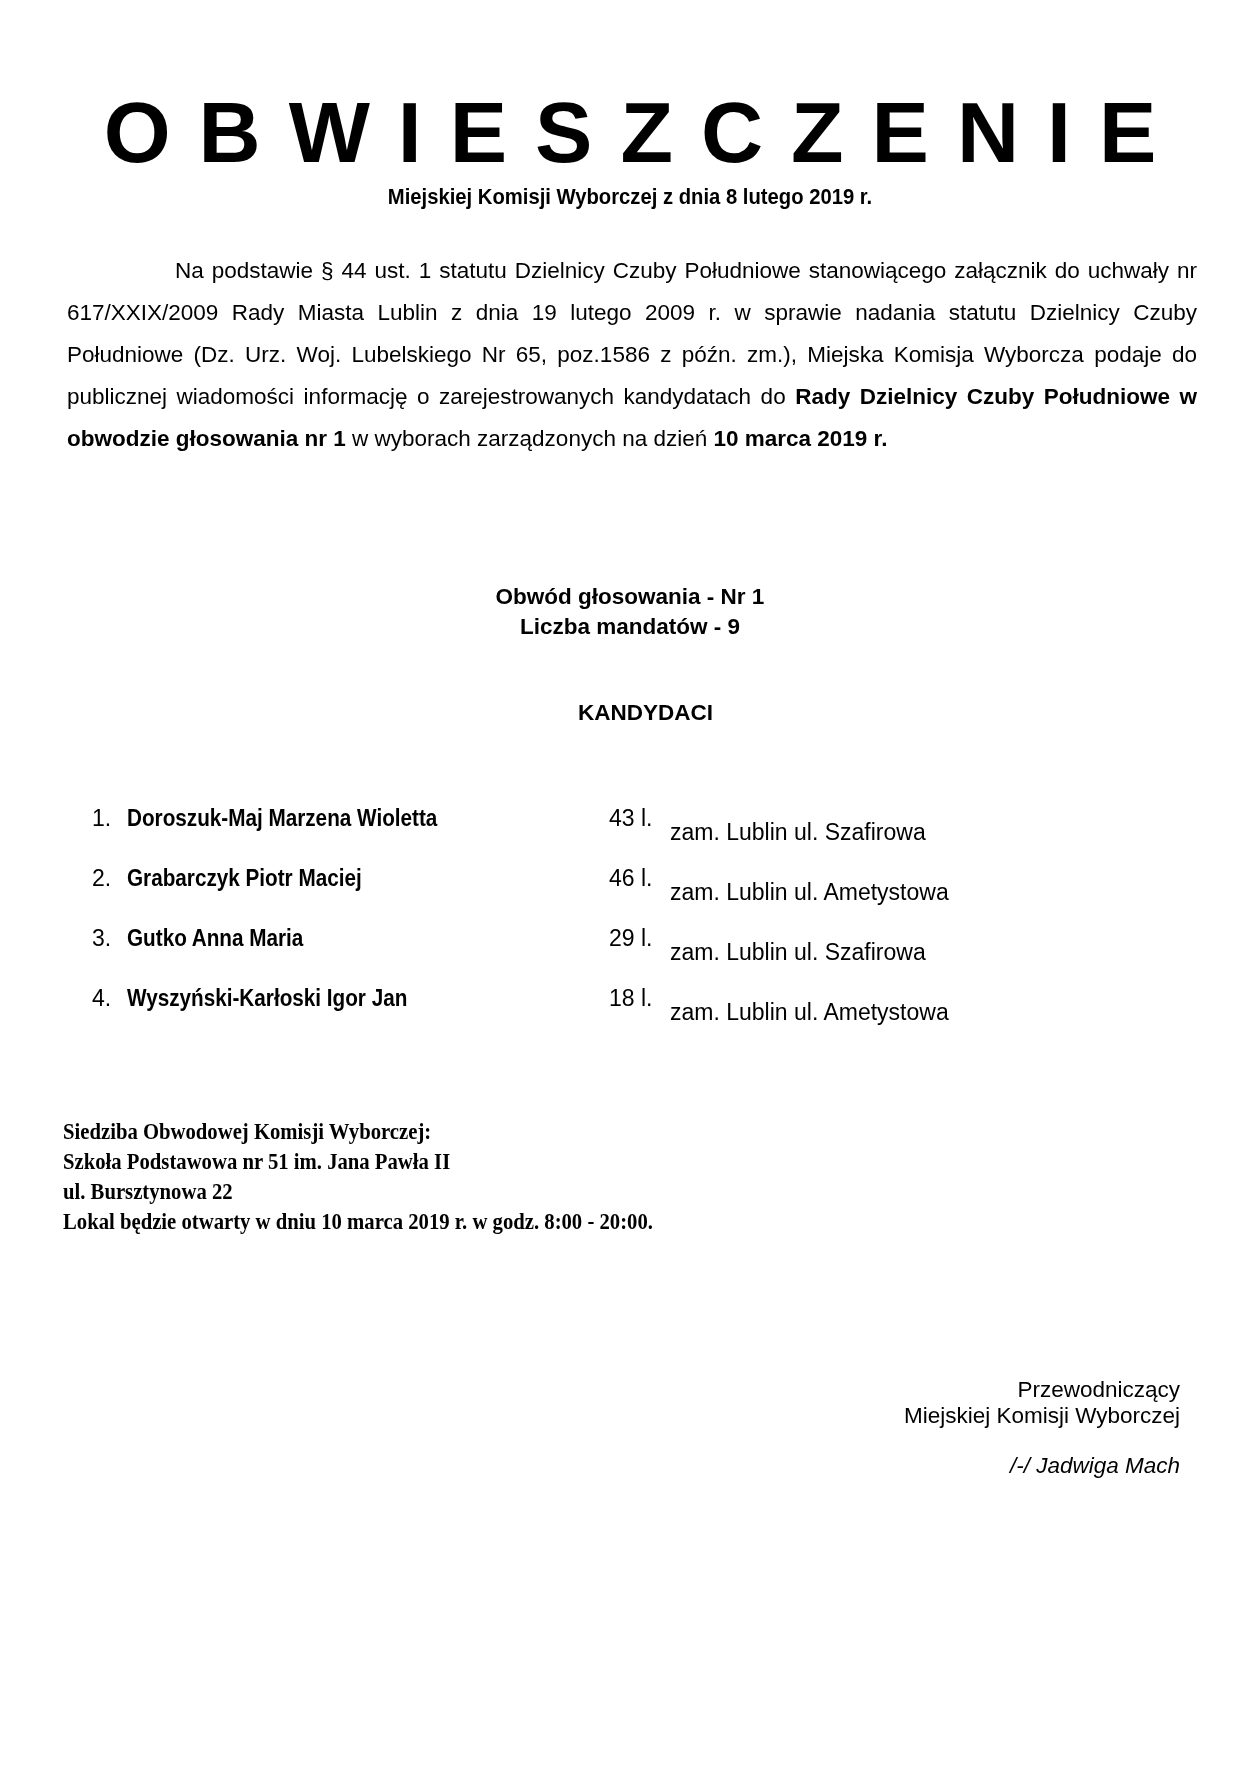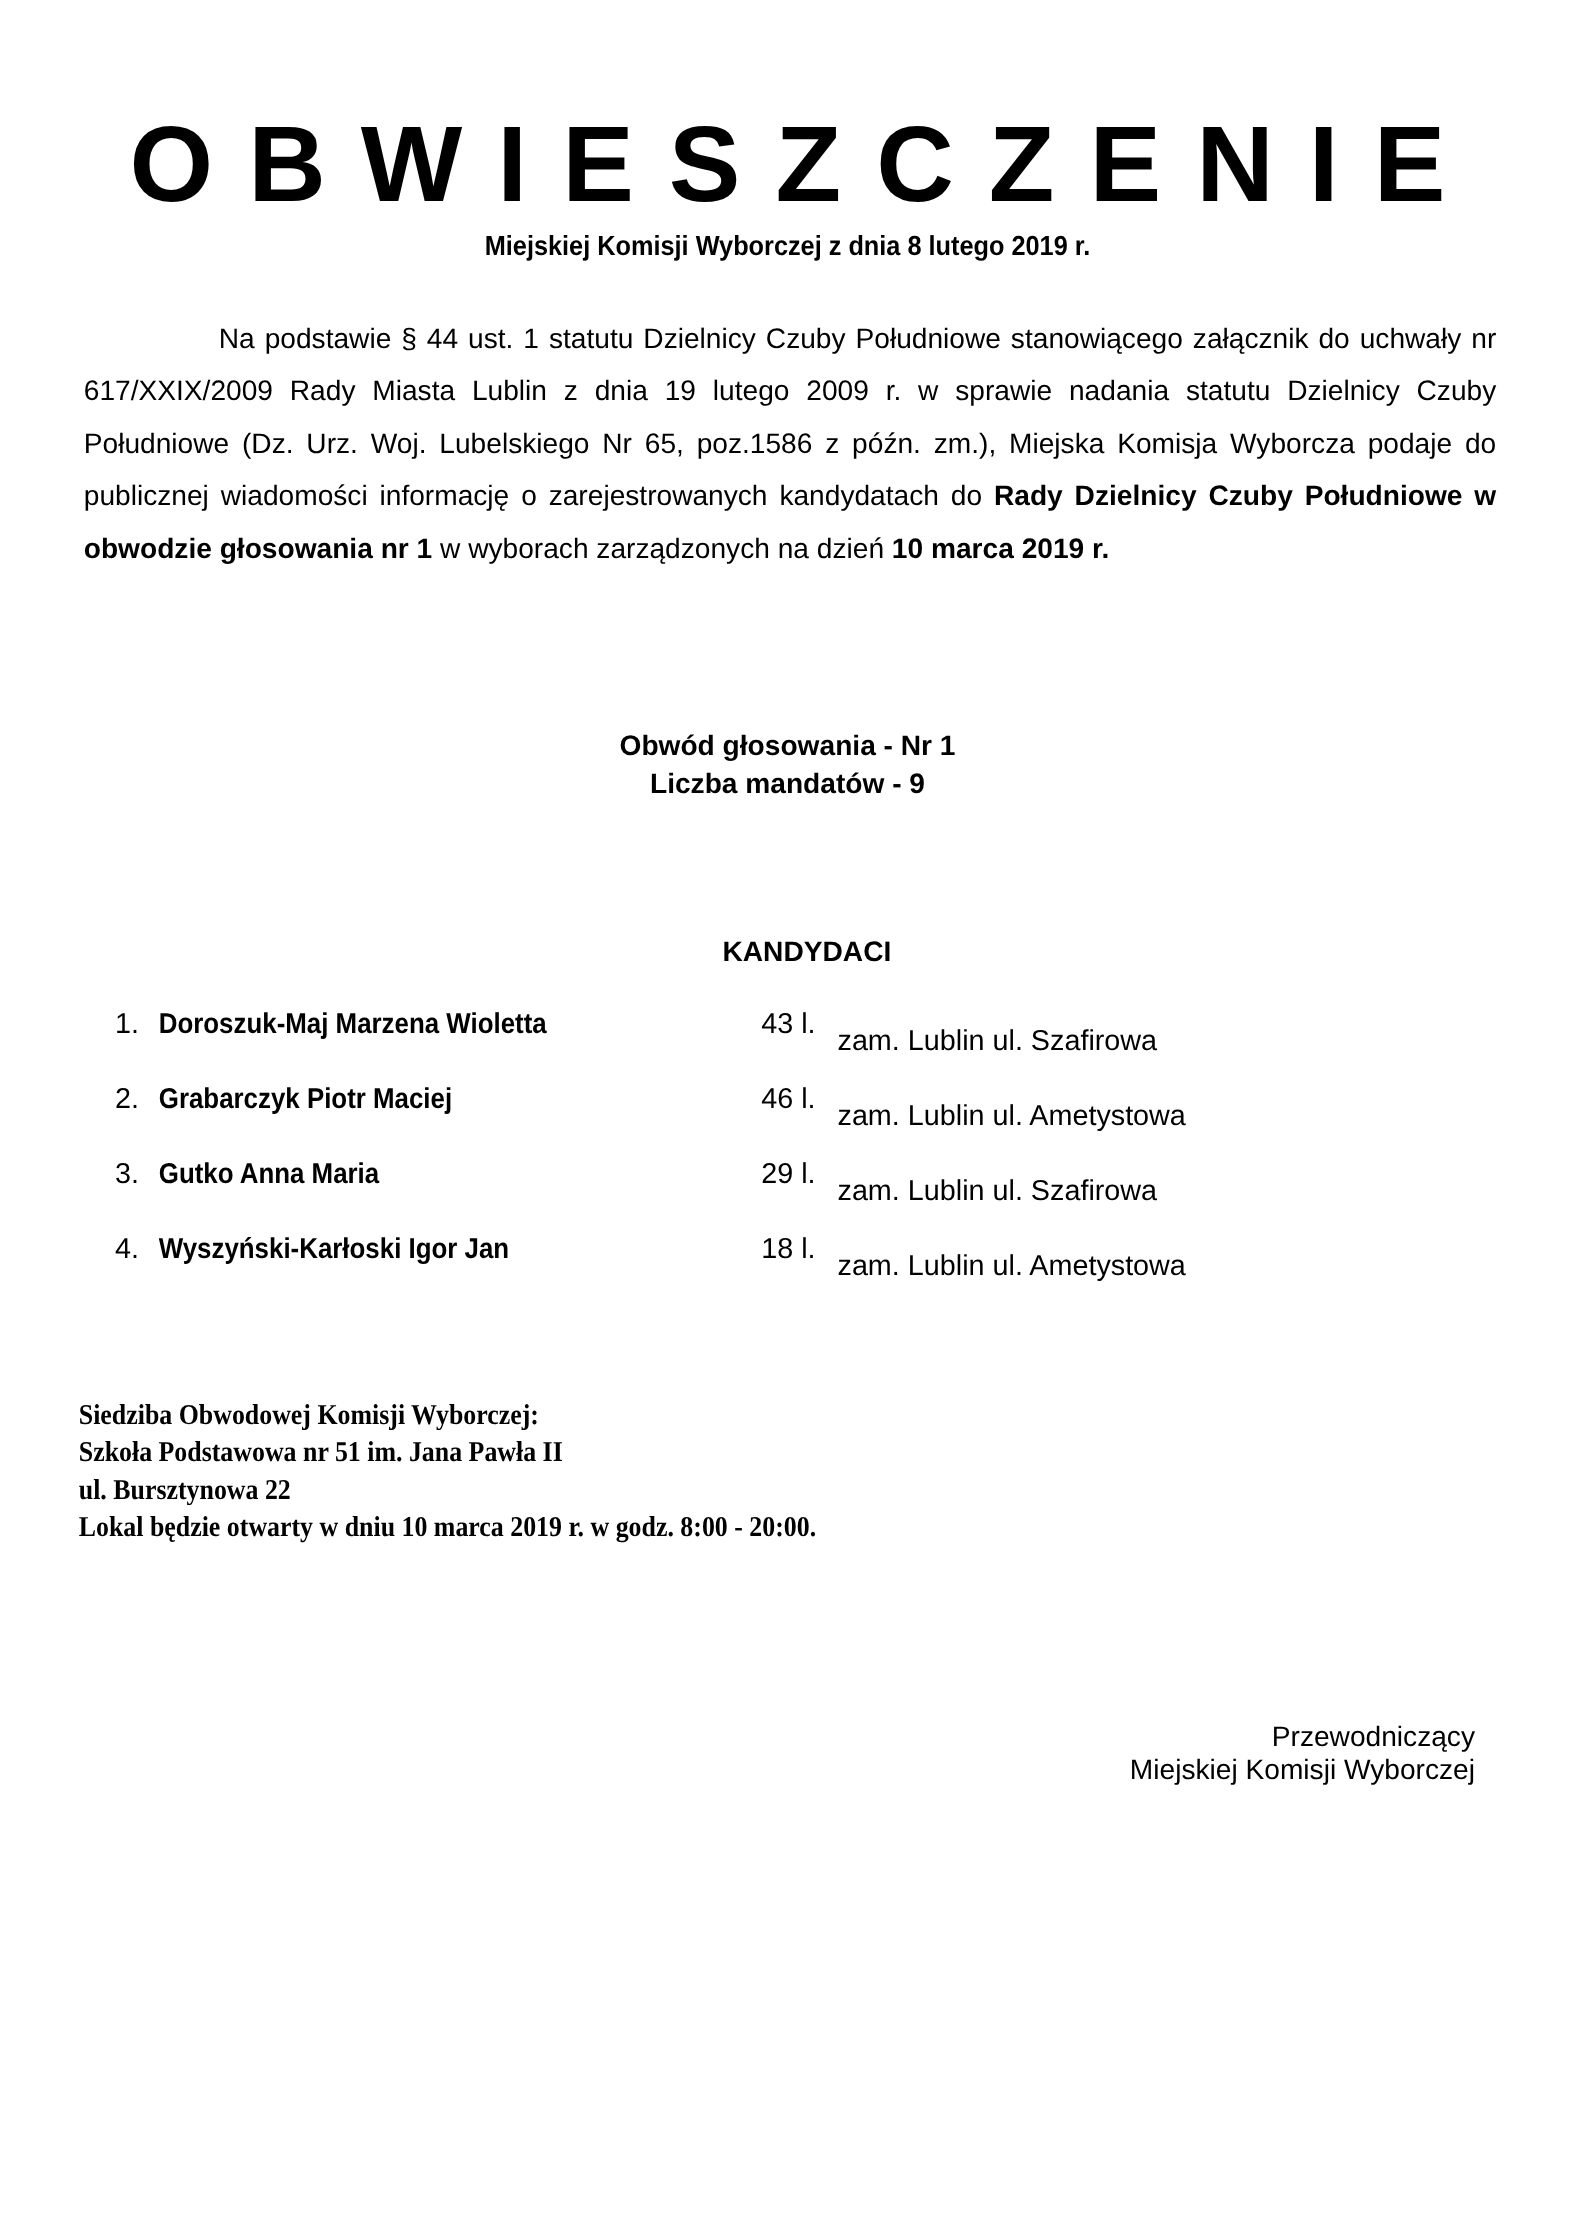--- a/index.html
+++ b/index.html
@@ -55,21 +55,21 @@
     .body-text b { font-weight: bold; }
     .center-block {
       position: absolute;
       left: 0; right: 0;
       text-align: center;
       font-weight: bold;
       font-size: 22.5px;
       line-height: 30px;
     }
     .circuit { top: 582px; }
-    .candidates-heading { top: 747px; padding-left: 31px; }
+    .candidates-heading { top: 698px; padding-left: 31px; }
     .candidates {
       position: absolute;
       left: 92px;
       top: 800px;
       width: 1000px;
     }
     .cand-row {
       position: relative;
       height: 60px;
       font-size: 23px;
@@ -178,15 +178,16 @@
   <div class="seat">
     <div>Siedziba Obwodowej Komisji Wyborczej:</div>
     <div>Szkoła Podstawowa nr 51 im. Jana Pawła II</div>
     <div>ul. Bursztynowa 22</div>
     <div>Lokal będzie otwarty w dniu 10 marca 2019 r. w godz. 8:00 - 20:00.</div>
   </div>
 
   <div class="signature">
     <div>Przewodniczący</div>
     <div>Miejskiej Komisji Wyborczej</div>
+    <div class="sig-name">/-/ Jadwiga Mach</div>
   </div>
 
 </div>
 
 </body></html>

